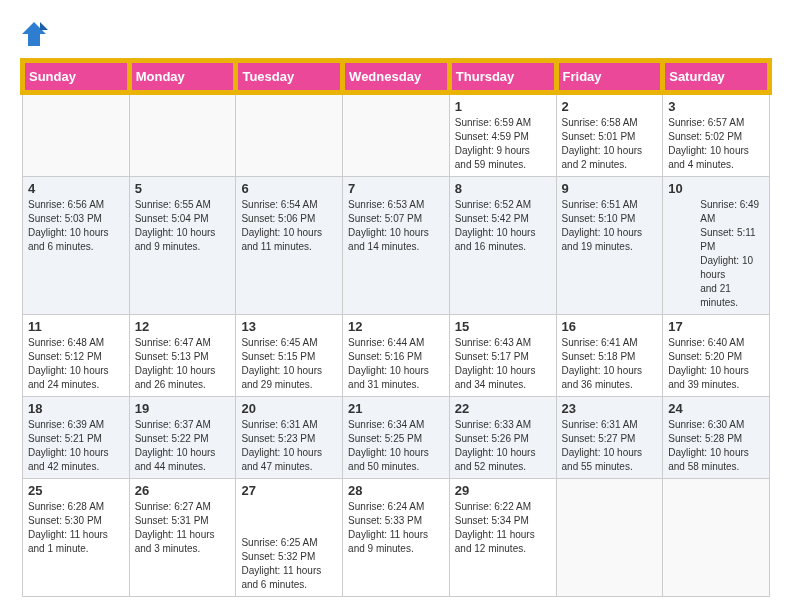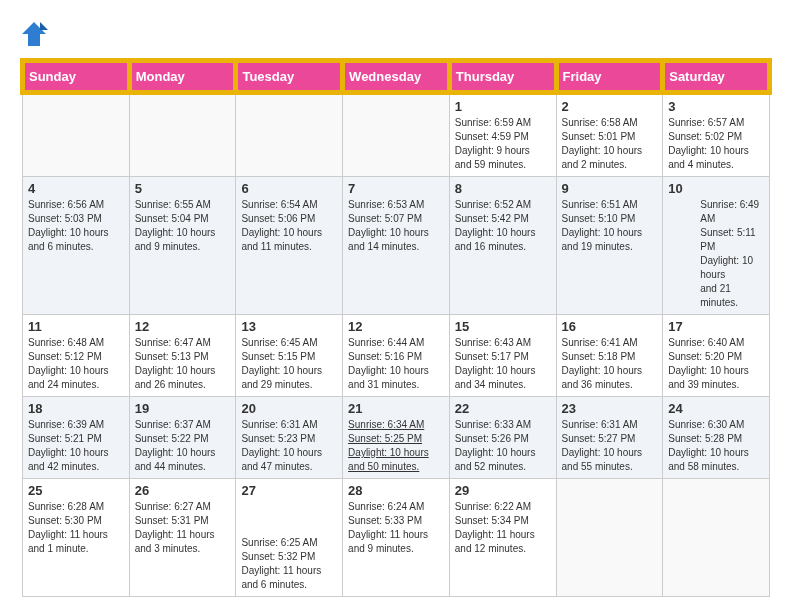--- a/index.html
+++ b/index.html
@@ -264,21 +264,21 @@
         </td>
         <td>
           <div class="day-number">20</div>
           <div class="day-info" style="white-space: pre-line;">Sunrise: 6:31 AM
 Sunset: 5:23 PM
 Daylight: 10 hours
 and 47 minutes.</div>
         </td>
         <td>
           <div class="day-number">21</div>
-          <div class="day-info" style="white-space: pre-line; text-decoration: underline;">Sunrise: 6:34 AM
+          <div class="day-info" style="white-space: pre-line;">Sunrise: 6:34 AM
 Sunset: 5:25 PM
 Daylight: 10 hours
 and 50 minutes.</div>
         </td>
         <td>
           <div class="day-number">22</div>
           <div class="day-info" style="white-space: pre-line;">Sunrise: 6:33 AM
 Sunset: 5:26 PM
 Daylight: 10 hours
 and 52 minutes.</div>

